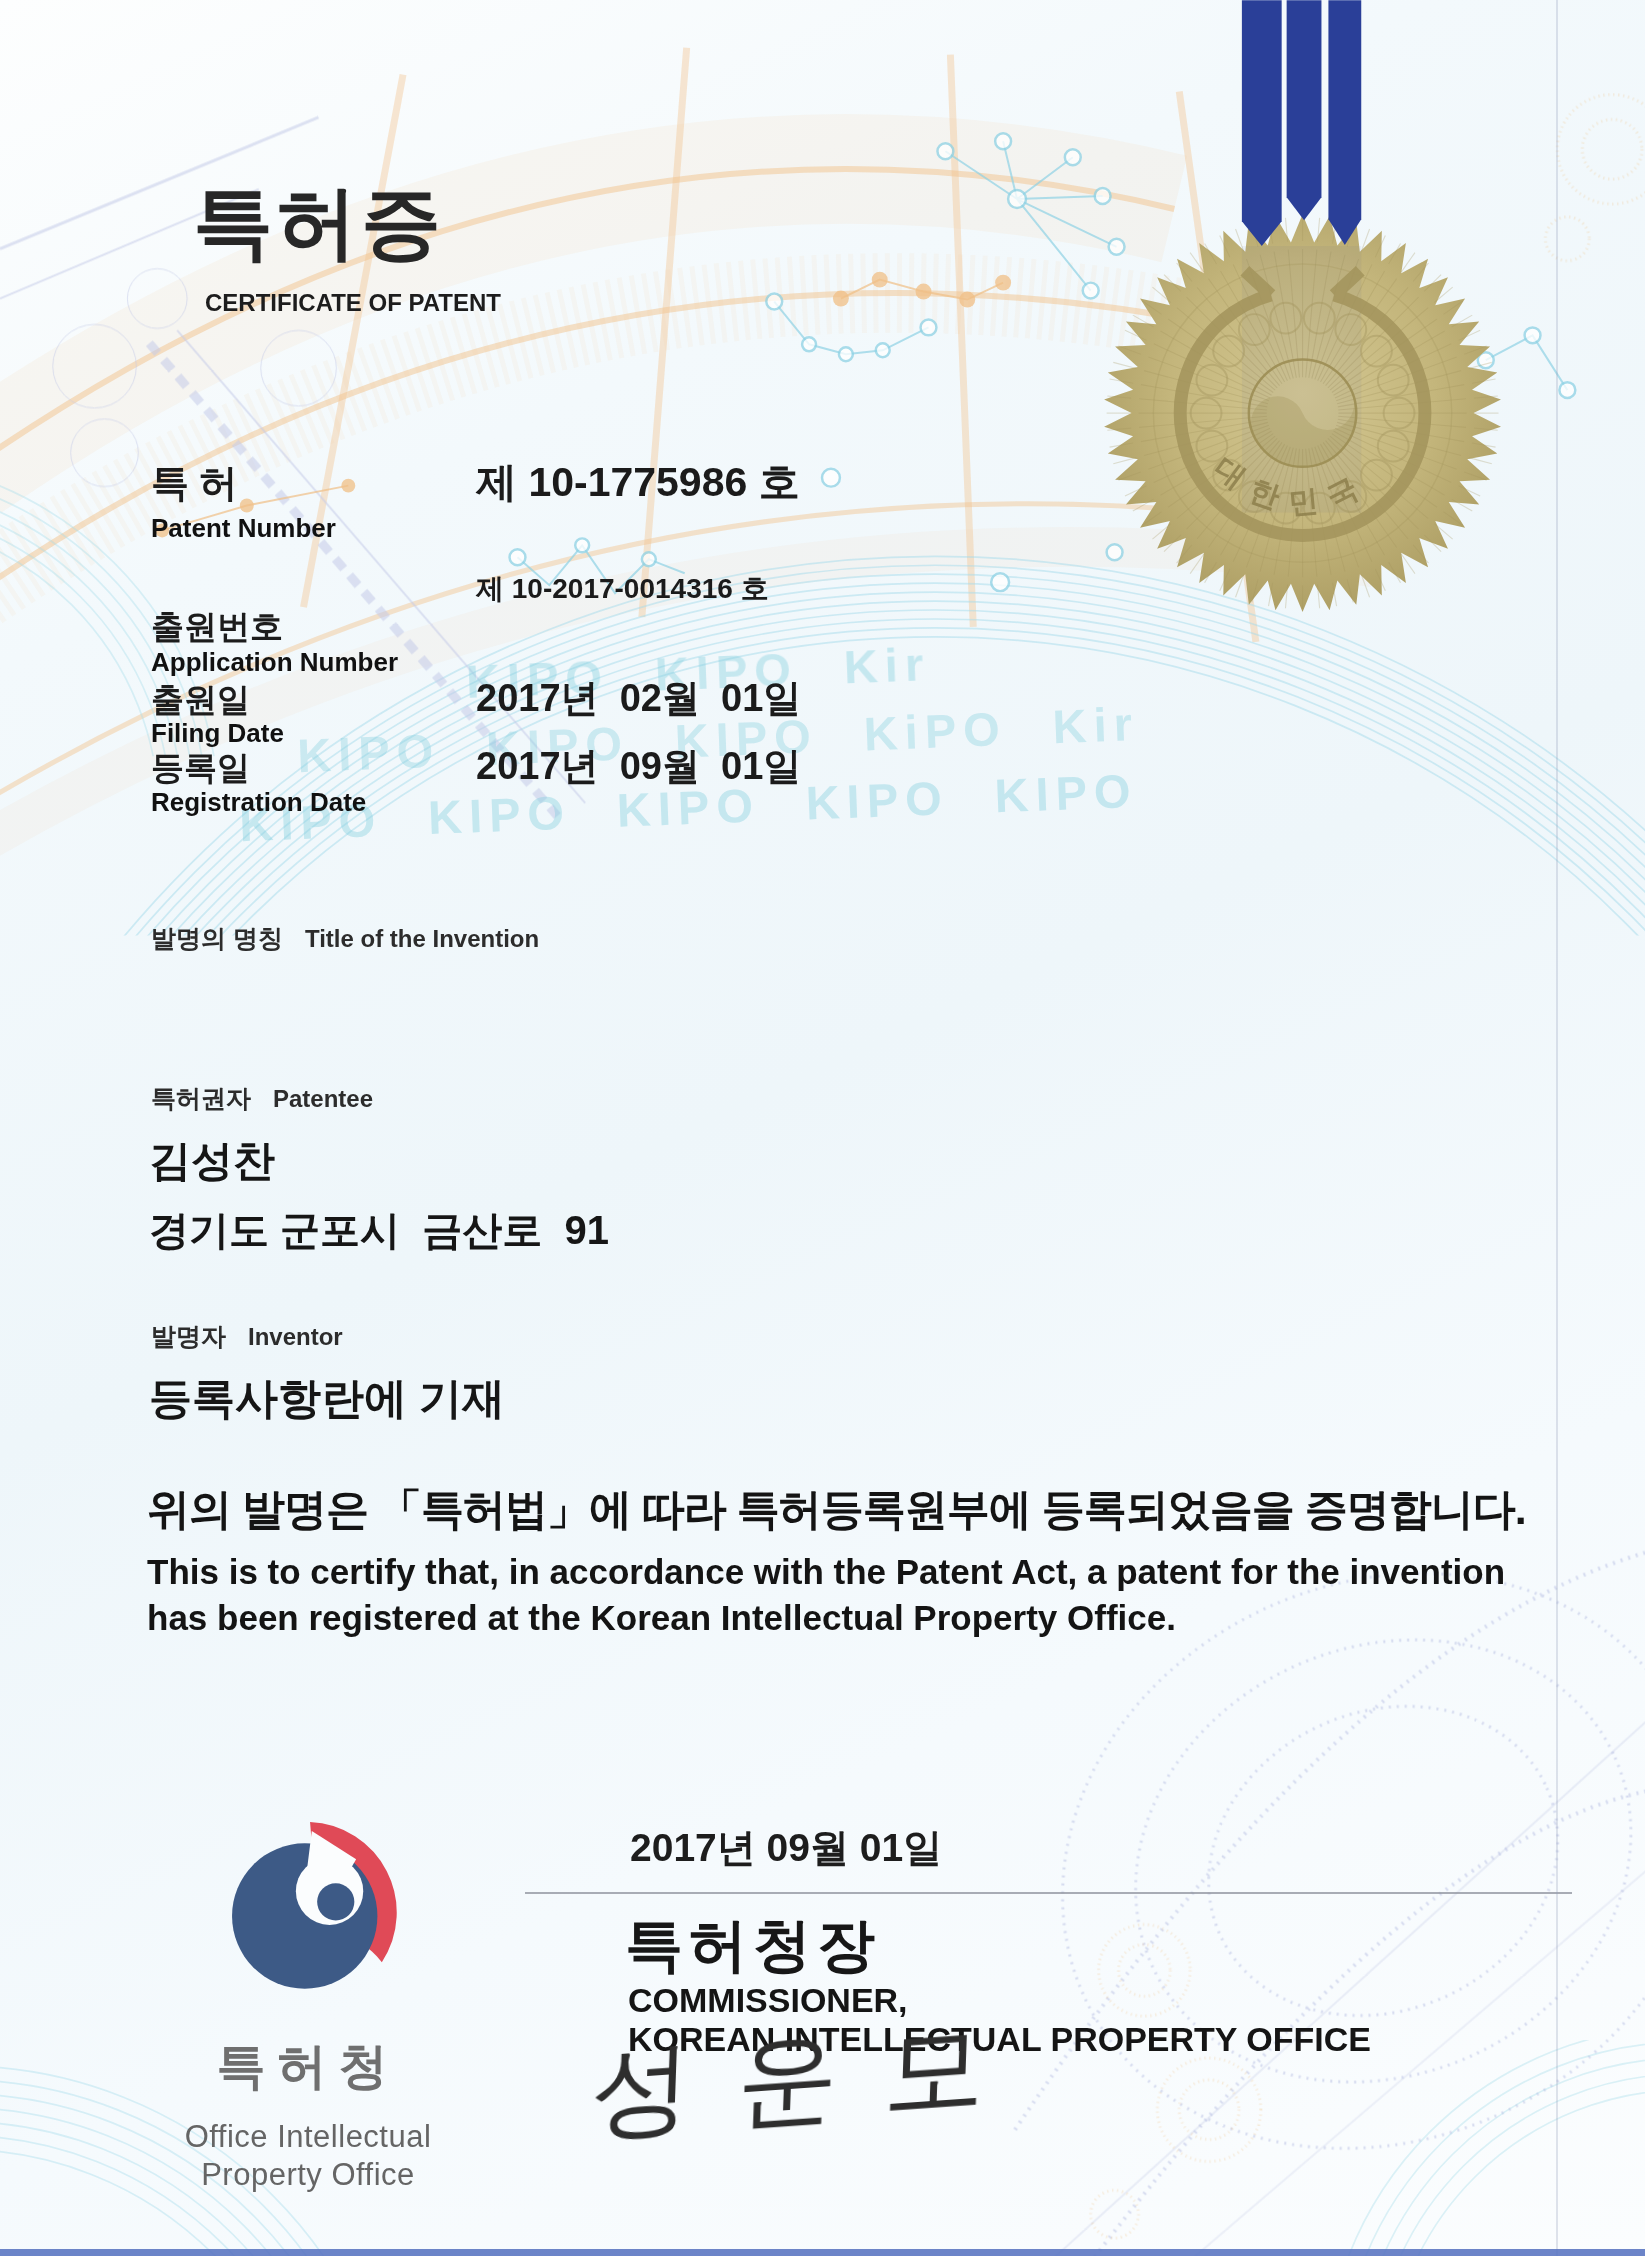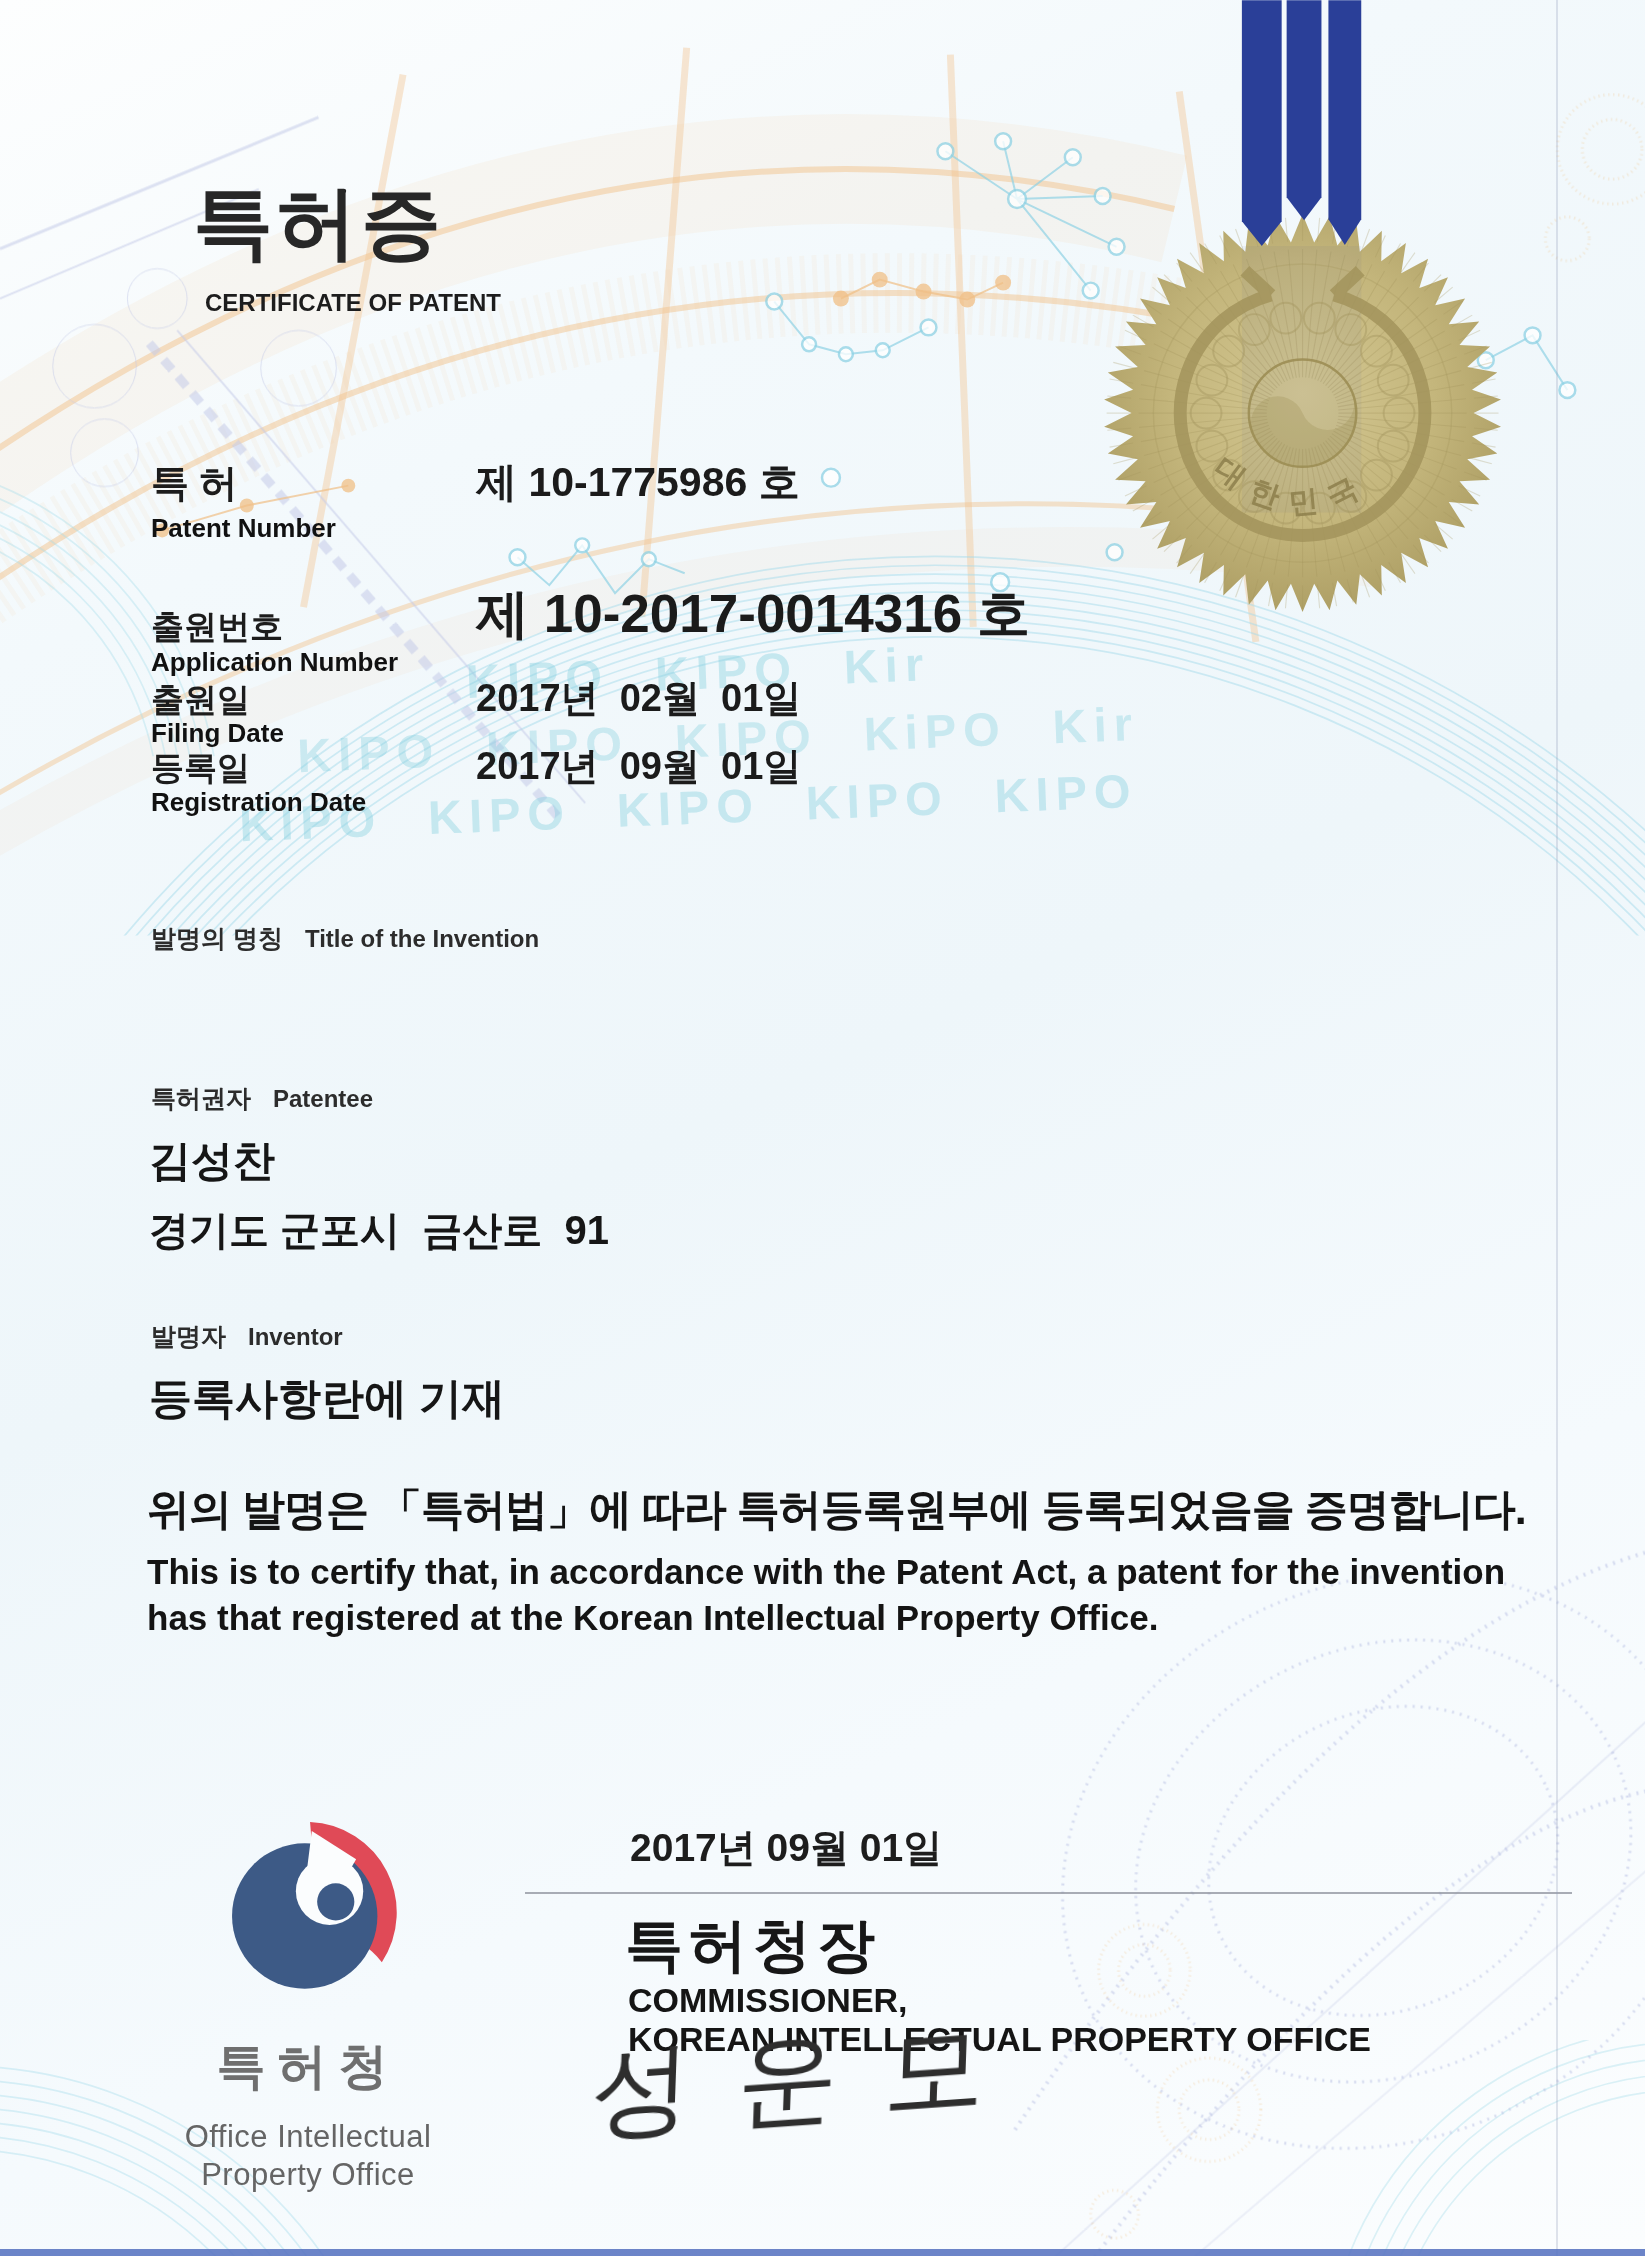--- a/index.html
+++ b/index.html
@@ -402,21 +402,21 @@
 
   <h1 class="abs title-ko" style="margin:0;line-height:1">특허증</h1>
   <div class="abs title-en">CERTIFICATE OF PATENT</div>
 
   <div class="abs f-label" style="left:151px;top:464px;font-size:38px">특 허</div>
   <div class="abs f-sub" style="left:151px;top:515px">Patent Number</div>
   <div class="abs f-val" style="top:462px;font-size:41px">제 10-1775986 호</div>
 
   <div class="abs f-label" style="left:151px;top:610px;font-size:33px">출원번호</div>
   <div class="abs f-sub" style="left:151px;top:649px">Application Number</div>
-  <div class="abs f-val" style="top:587px;font-size:53px">제 10-2017-0014316 호</div>
+  <div class="abs f-val" style="top:575px;font-size:28px">제 10-2017-0014316 호</div>
 
   <div class="abs f-label" style="left:151px;top:683px;font-size:33px">출원일</div>
   <div class="abs f-sub" style="left:151px;top:720px">Filing Date</div>
   <div class="abs f-val" style="top:679px;font-size:38px">2017년  02월  01일</div>
 
   <div class="abs f-label" style="left:151px;top:751px;font-size:33px">등록일</div>
   <div class="abs f-sub" style="left:151px;top:789px">Registration Date</div>
   <div class="abs f-val" style="top:747px;font-size:38px">2017년  09월  01일</div>
 
   <div class="abs sec-label" style="left:151px;top:922px">
@@ -429,21 +429,21 @@
   <div class="abs sec-val" style="left:149px;top:1140px;font-size:42px">김성찬</div>
   <div class="abs sec-val" style="left:149px;top:1210px;font-size:40px">경기도 군포시  금산로  91</div>
 
   <div class="abs sec-label" style="left:151px;top:1320px">
     <span class="klabel">발명자</span><span class="elabel">Inventor</span>
   </div>
   <div class="abs sec-val" style="left:149px;top:1377px;font-size:43px">등록사항란에 기재</div>
 
   <div class="abs stmt-ko">위의 발명은 「특허법」에 따라 특허등록원부에 등록되었음을 증명합니다.</div>
   <div class="abs stmt-en" style="top:1552px">This is to certify that, in accordance with the Patent Act, a patent for the invention</div>
-  <div class="abs stmt-en" style="top:1598px">has that registered at the Korean Intellectual Property Office.</div>
+  <div class="abs stmt-en" style="top:1598px">has been registered at the Korean Intellectual Property Office.</div>
 
   <div class="abs issue-date">2017년 09월 01일</div>
   <div class="abs sep-line"></div>
   <div class="abs comm-ko">특허청장</div>
   <div class="abs comm-en1">COMMISSIONER,</div>
   <div class="abs comm-en2">KOREAN INTELLECTUAL PROPERTY OFFICE</div>
   <div class="abs signature">성운모</div>
 
   <svg class="abs" style="left:209px;top:1815px" width="195" height="195" viewBox="-110 -110 220 220">
     <path fill="#e04a57" d="M 4,-102 A 102,102 0 0 1 85,56 C 78,47 70,40 62,35 A 78,78 0 0 0 6,-78 Z"></path>

